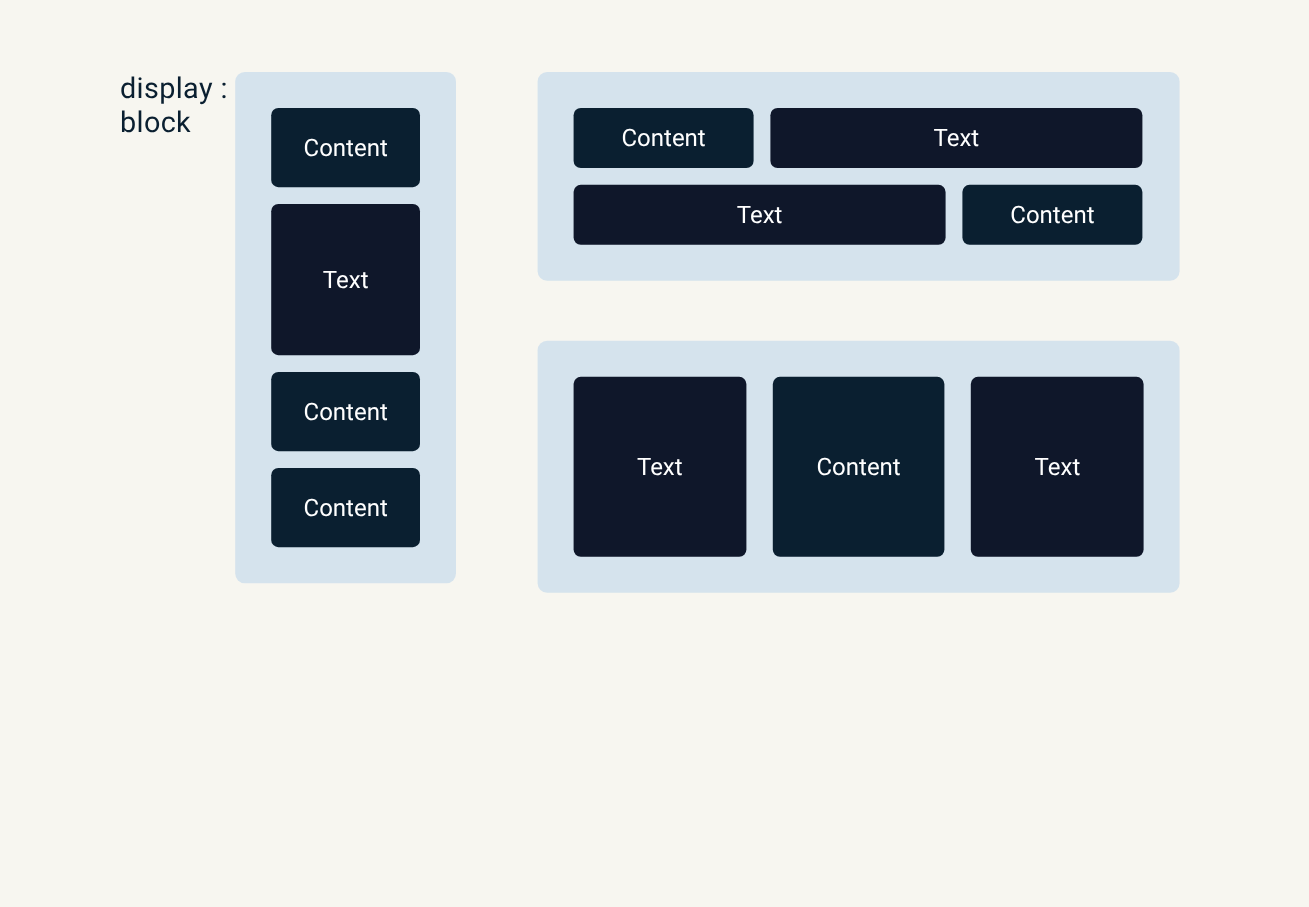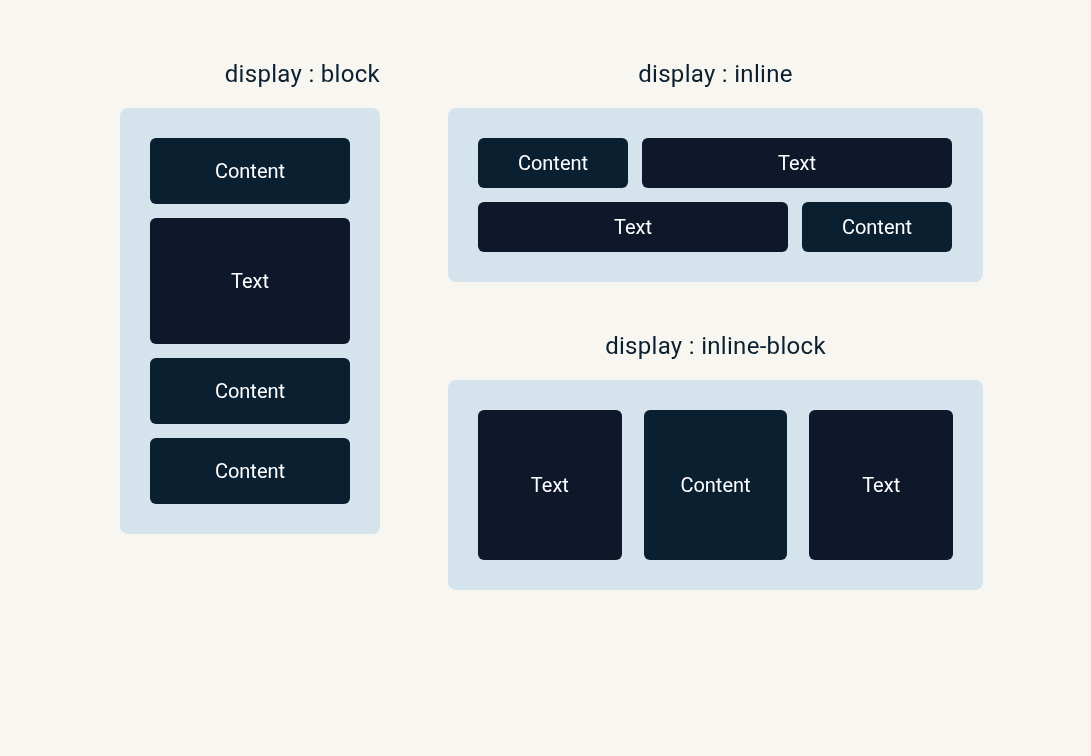--- a/index.html
+++ b/index.html
@@ -11,22 +11,22 @@
       background: #f7f6f0;
       font-family: -apple-system, BlinkMacSystemFont, "Segoe UI", Roboto, sans-serif;
       width: 1091px;
       height: 756px;
       padding: 60px 100px 60px 100px;
       display: flex;
       gap: 60px;
     }
     .col-left {
       display: flex;
-      flex-direction: column;
-      align-items: flex-end;
+      flex-direction: row;
+      align-items: flex-start;
       width: 280px;
     }
     .col-right {
       display: flex;
       flex-direction: column;
       gap: 50px;
       flex: 1;
     }
     .section {
       display: flex;
@@ -119,40 +119,38 @@
       </div>
       <div class="block-item navy" style="height: 66px;">
         <span>Content</span>
       </div>
     </div>
 </div>
 
 <div class="col-right">
 
   <div class="section">
-    <div class="section-title">display : inline</div>
     <div class="container-box inline-container">
 
     <div class="inline-item navy" style="width: 150px;">
           <span>Content</span>
         </div>
         <div class="inline-item slate" style="width: 310px;">
           <span>Text</span>
         </div>
         <div class="inline-item slate" style="width: 310px;">
           <span>Text</span>
         </div>
         <div class="inline-item navy" style="width: 150px;">
           <span>Content</span>
         </div>
       </div>
   </div>
 
   <div class="section">
-    <div class="section-title">display : inline-block</div>
     <div class="container-box inlineblock-container">
 
     <div class="inlineblock-item slate">
           <span>Text</span>
         </div>
         <div class="inlineblock-item navy">
           <span>Content</span>
         </div>
         <div class="inlineblock-item slate">
           <span>Text</span>

